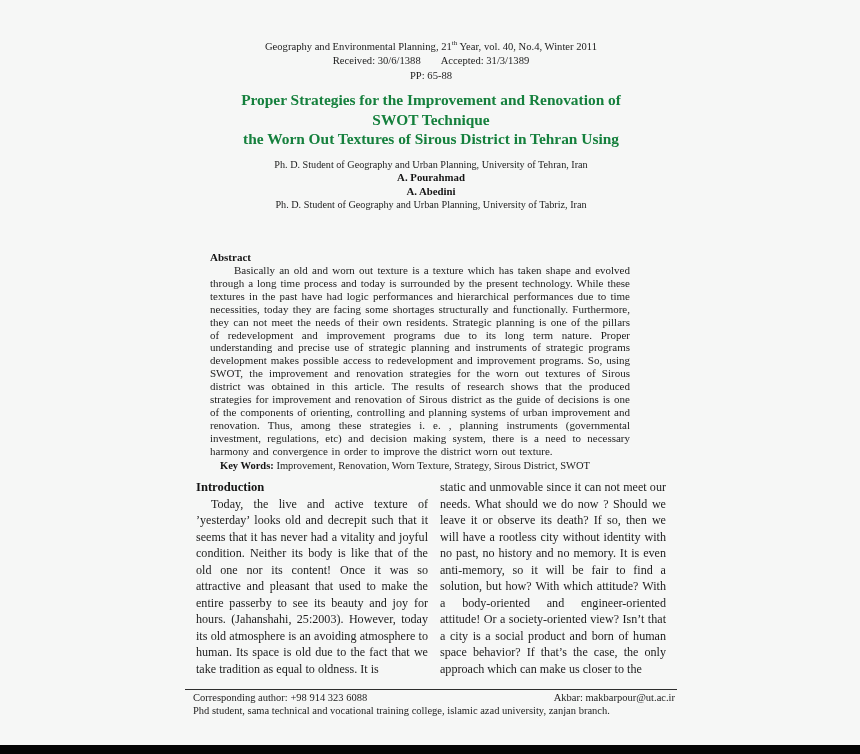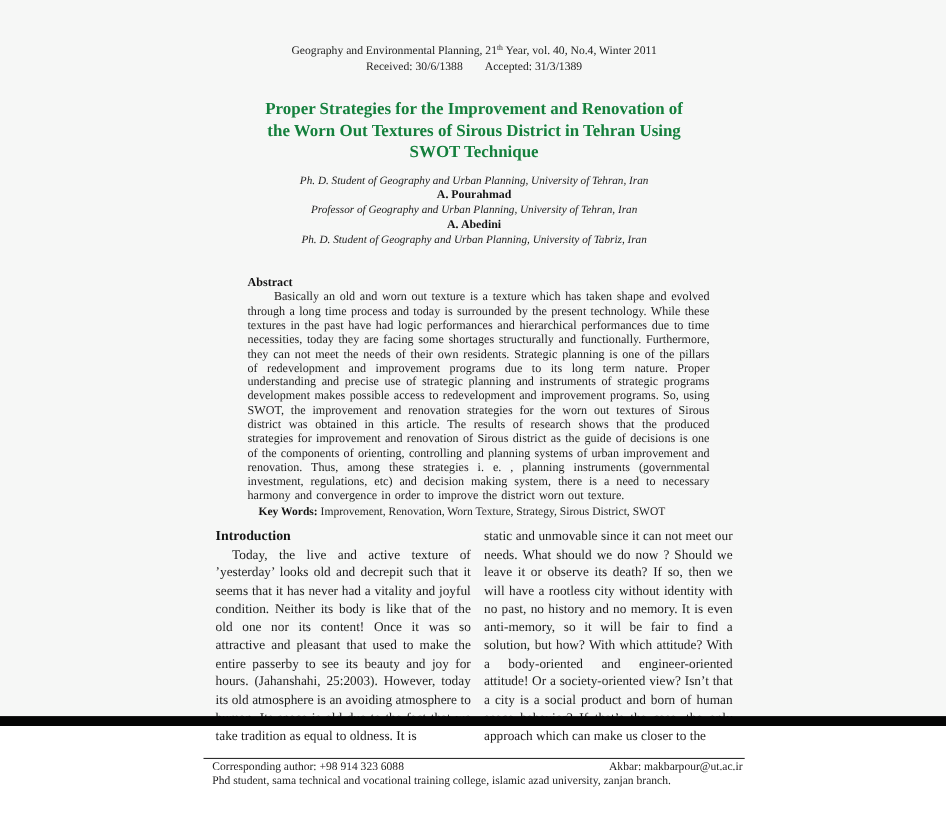--- a/index.html
+++ b/index.html
@@ -1,40 +1,40 @@
 <!DOCTYPE html>
 <html><head>
 <meta charset="utf-8">
 <style>
   html,body{margin:0;padding:0;}
   body{width:860px;height:754px;overflow:hidden;}
   .page{
-    position:relative;width:860px;height:660px;
+    position:relative;width:860px;height:754px;
     background:#f6f7f6;
     font-family:"Liberation Serif","DejaVu Serif",serif;
     color:#1c1c1c;
   }
   .content-abs{position:absolute;left:185px;width:492px;}
 
   
   .jheader{top:36px;text-align:center;font-size:10.6px;line-height:14.5px;}
   .jheader sup{font-size:7px;}
   .ra-gap{margin-left:20px;}
 
   
   .title-block{top:90px;text-align:center;font-weight:bold;font-size:15.4px;line-height:19.5px;color:#15803d;}
 
   
   .authors{top:158px;text-align:center;line-height:13.4px;}
   .author-name{font-size:10.8px;font-weight:bold;color:#151515;}
   .author-name sup{font-size:7.5px;}
-  .author-affil{font-size:10.2px;font-style:italic;}
+  .author-affil{font-size:10.2px;}
 
   
-  .abstract{top:251px;left:225px;width:420px;}
+  .abstract{top:251px;left:210px;width:420px;}
   .abstract-heading{font-weight:bold;font-size:11px;line-height:13px;color:#151515;}
   .abstract-text{font-size:11px;line-height:12.9px;text-align:justify;text-indent:24px;word-spacing:1px;}
   .keywords-line{font-size:10.5px;line-height:13px;padding-left:10px;margin-top:1px;}
   .keywords-label{font-weight:bold;color:#151515;}
 
   
   .columns{top:479px;left:196px;width:470px;display:flex;justify-content:space-between;}
   .col{width:232px;}
   .col.right{width:226px;}
   .intro-heading{font-weight:bold;font-size:12.6px;line-height:16.5px;color:#151515;}
@@ -50,32 +50,32 @@
   .bottom-bar{position:absolute;left:0;bottom:0;width:860px;height:9px;background:#050505;}
 </style>
 </head>
 <body>
 
 <div class="page">
 
   <div class="content-abs jheader">
     <div><span>Geography and Environmental Planning, 21</span><sup>th</sup><span> Year, vol. 40, No.4, Winter 2011</span></div>
     <div><span>Received: 30/6/1388</span><span class="ra-gap">Accepted: 31/3/1389</span></div>
+    <div>PP: 65-88</div>
   </div>
 
   <div class="content-abs title-block">
     <div>Proper Strategies for the Improvement and Renovation of</div>
+    <div>SWOT Technique</div>
     <div>the Worn Out Textures of Sirous District in Tehran Using</div>
-    <div>SWOT Technique</div>
   </div>
 
   <div class="content-abs authors">
     <div class="author-affil">Ph. D. Student of Geography and Urban Planning, University of Tehran, Iran</div>
     <div class="author-name">A. Pourahmad</div>
-    <div class="author-affil">Professor of Geography and Urban Planning, University of Tehran, Iran</div>
     <div class="author-name">A. Abedini</div>
     <div class="author-affil">Ph. D. Student of Geography and Urban Planning, University of Tabriz, Iran</div>
   </div>
 
   <div class="abstract" style="position:absolute;">
     <div class="abstract-heading">Abstract</div>
     <div class="abstract-text">Basically an old and worn out texture is a texture which has taken shape and evolved through a long time process and today is surrounded by the present technology. While these textures in the past have had logic performances and hierarchical performances due to time necessities, today they are facing some shortages structurally and functionally. Furthermore, they can not meet the needs of their own residents. Strategic planning is one of the pillars of redevelopment and improvement programs due to its long term nature. Proper understanding and precise use of strategic planning and instruments of strategic programs development makes possible access to redevelopment and improvement programs. So, using SWOT, the improvement and renovation strategies for the worn out textures of Sirous district was obtained in this article. The results of research shows that the produced strategies for improvement and renovation of Sirous district as the guide of decisions is one of the components of orienting, controlling and planning systems of urban improvement and renovation. Thus, among these strategies i. e. , planning instruments (governmental investment, regulations, etc) and decision making system, there is a need to necessary harmony and convergence in order to improve the district worn out texture.</div>
     <div class="keywords-line"><span class="keywords-label">Key Words:</span><span> Improvement, Renovation, Worn Texture, Strategy, Sirous District, SWOT</span></div>
   </div>
 

